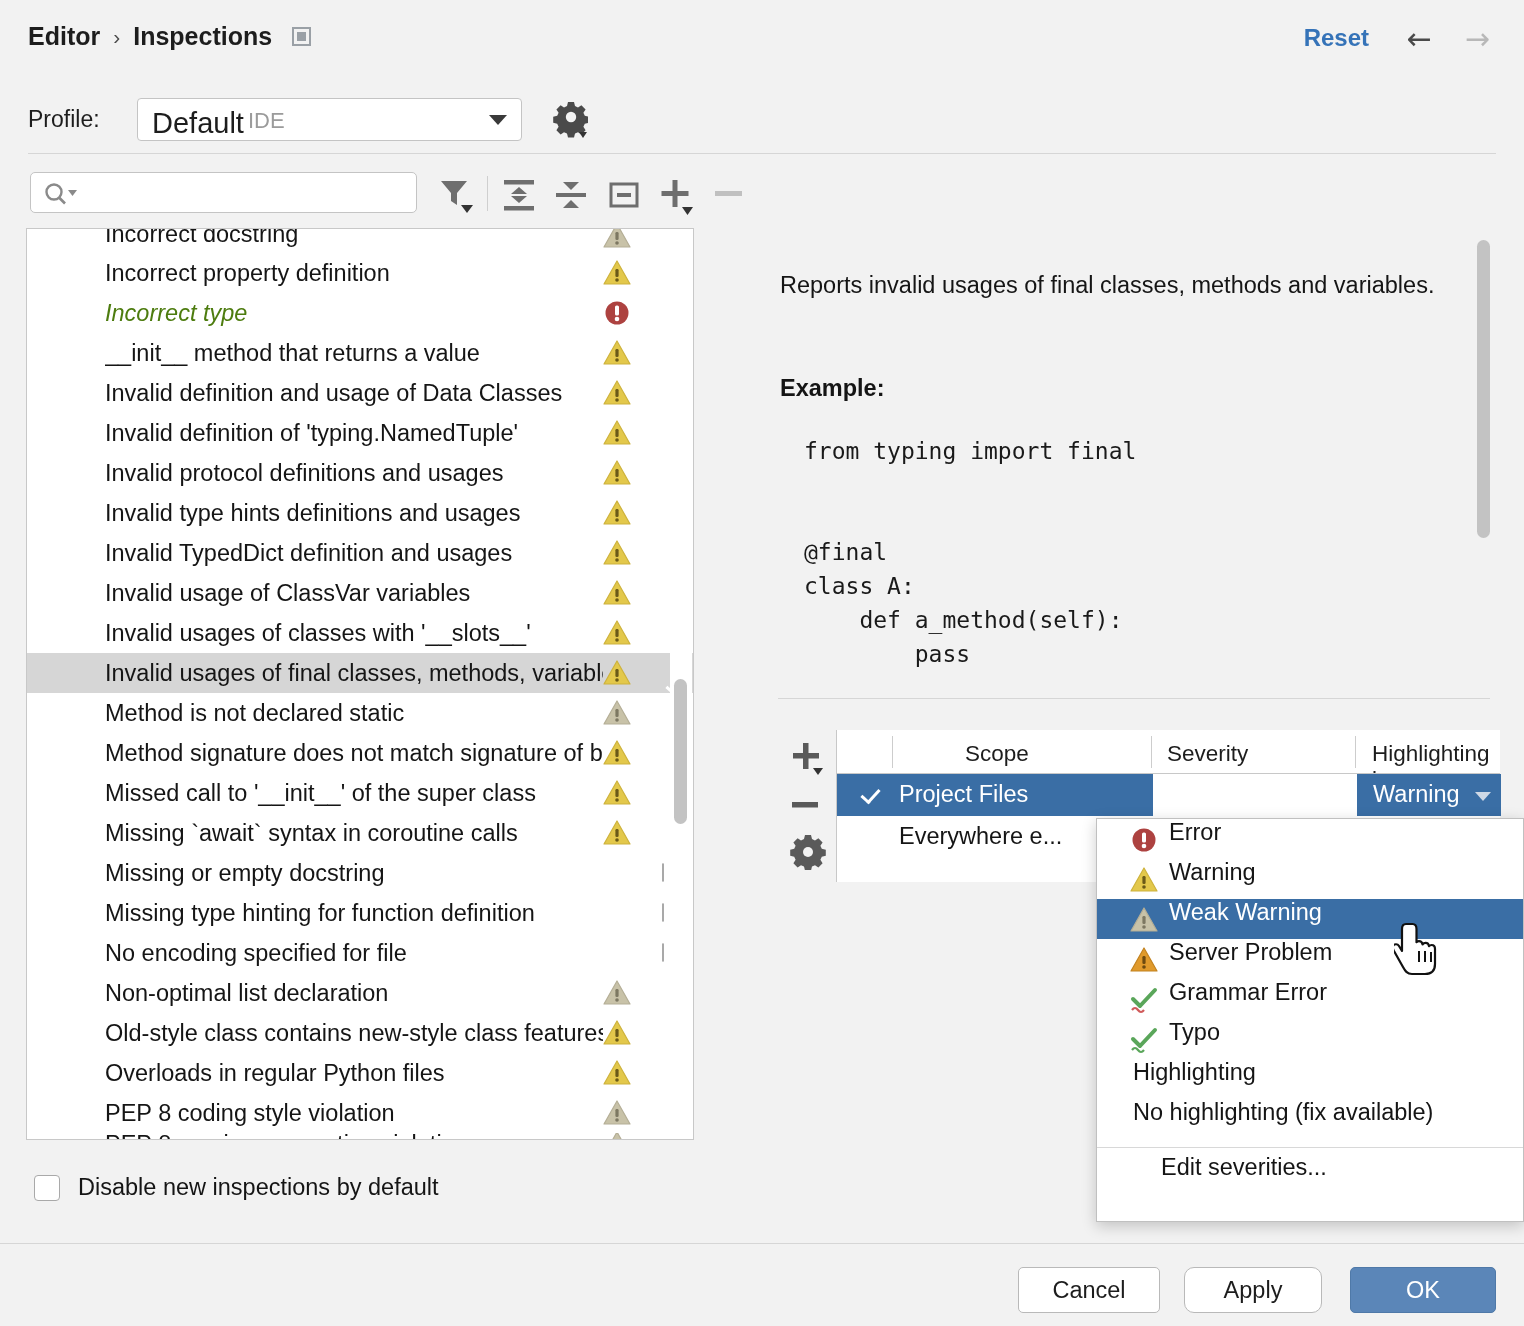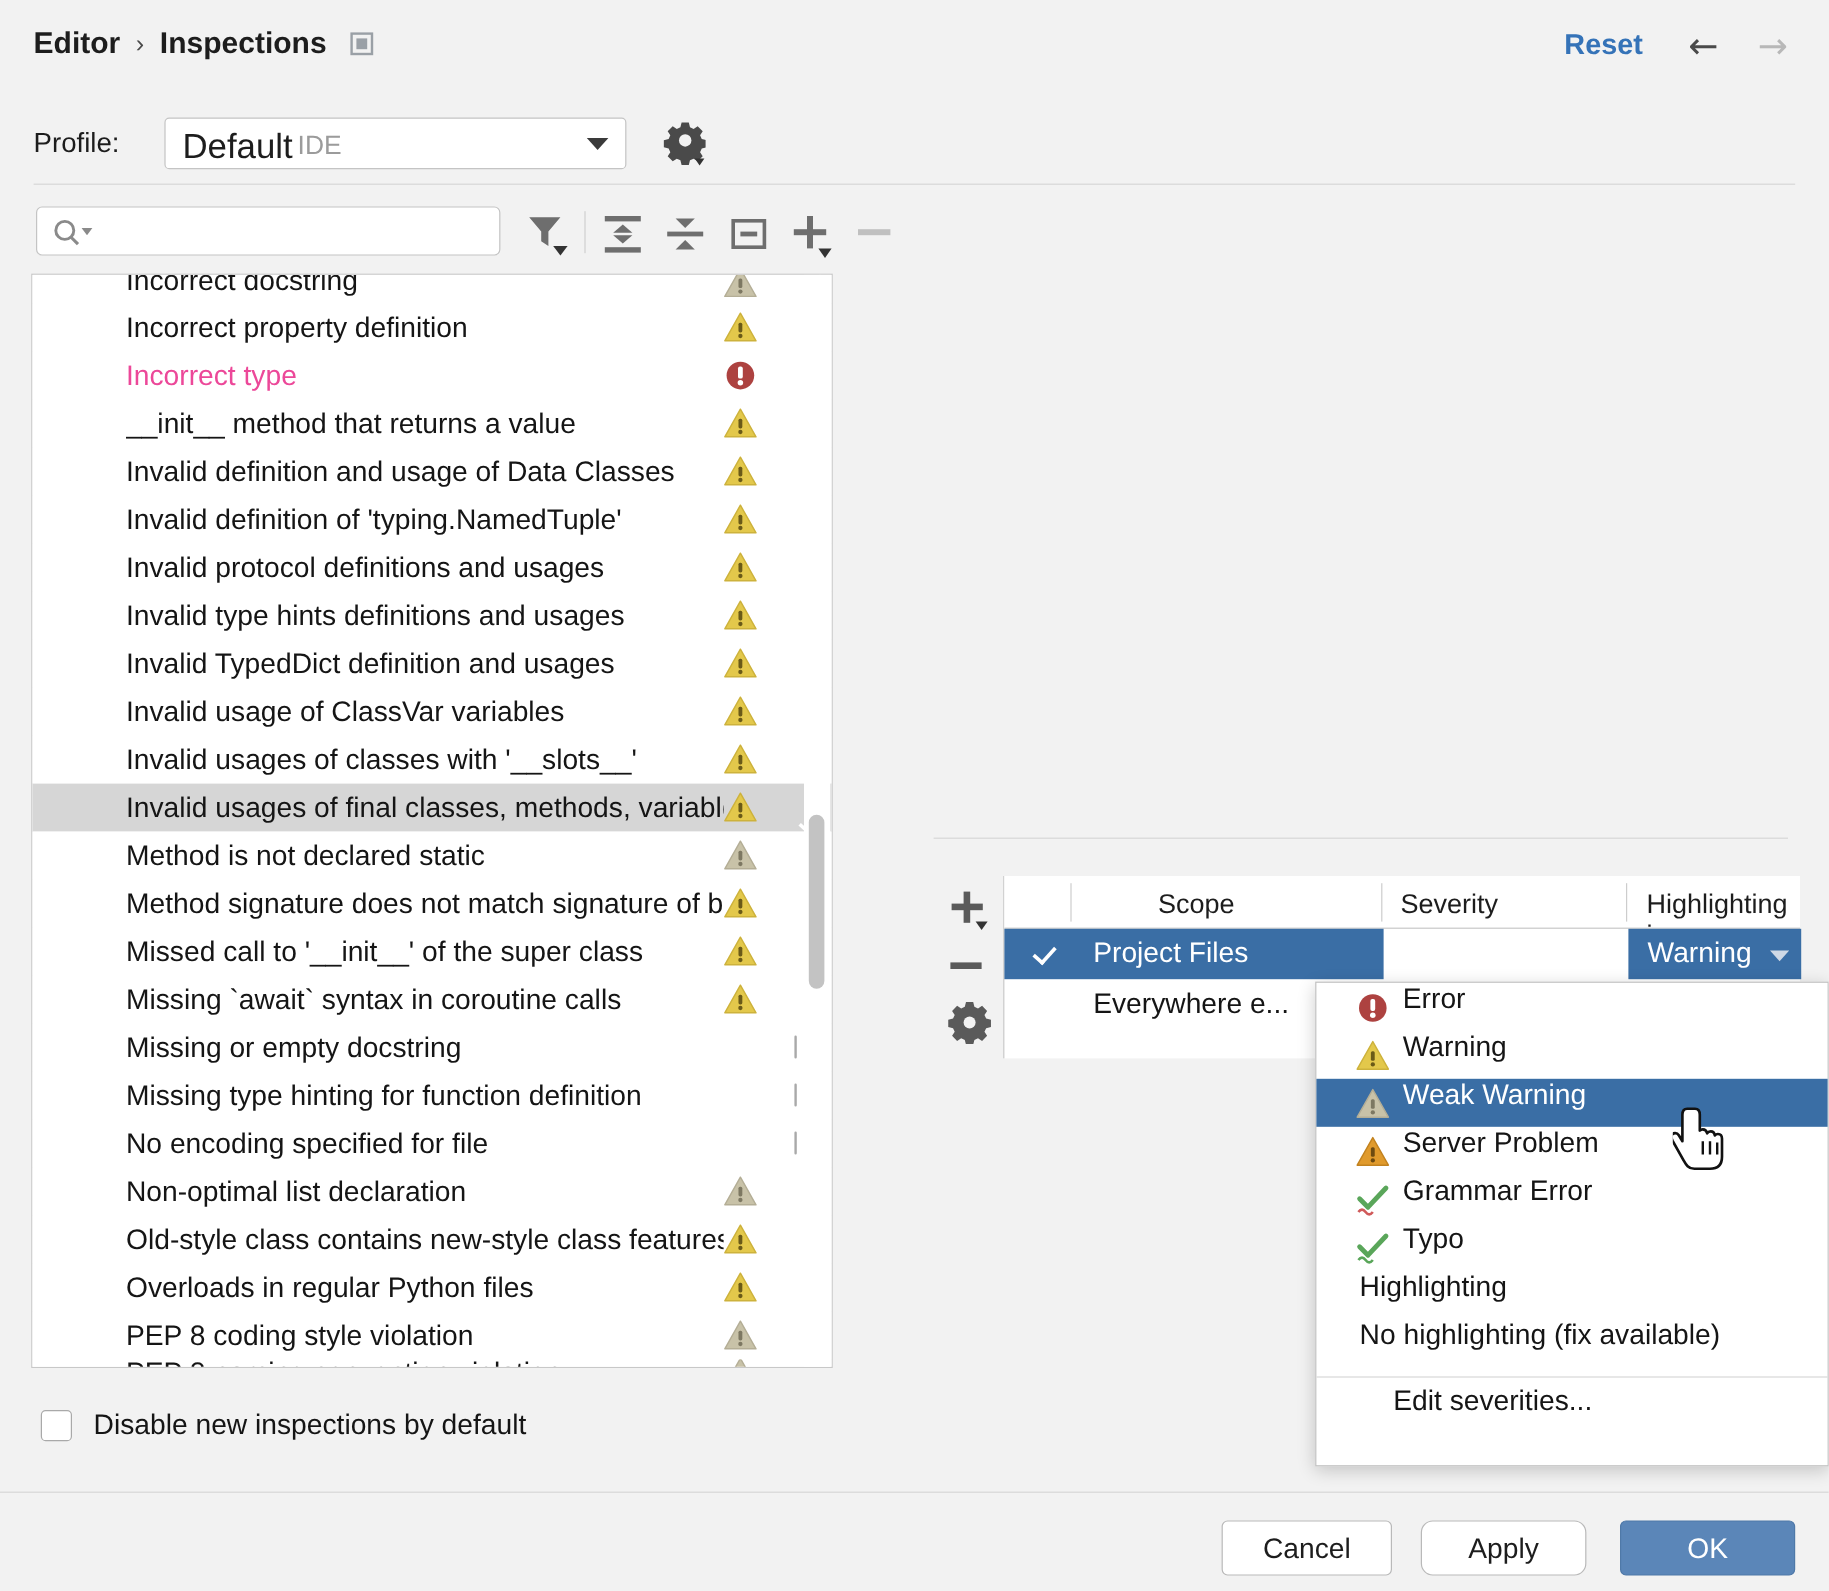--- a/index.html
+++ b/index.html
@@ -45,21 +45,21 @@
   .tb-icon { position: absolute; top: 175px; cursor: pointer; }
 
   
   .list-frame { position: absolute; left: 26px; top: 228px; width: 668px; height: 912px;
                 background: #fff; border: 1px solid #c8c8c8; overflow: hidden; }
   .row { position: relative; height: 40px; display: flex; align-items: center; background: #fff; }
   .row.sel { background: #d6d6d6; }
   .row .label { position: absolute; left: 78px; top: 50%; transform: translateY(-50%);
                 font-size: 23.5px; color: #151515; white-space: nowrap;
                 width: 498px; overflow: hidden; }
-  .row.link .label { color: #ec4899; }
+  .row.link .label { color: #4d7c0f; font-style: italic; }
   .row .sev { position: absolute; left: 575px; top: 50%; transform: translateY(-50%); width: 30px; height: 30px; }
   .row .chk { position: absolute; left: 635px; top: 50%; transform: translateY(-50%); }
 
   
   .cb { width: 26px; height: 26px; border-radius: 4px; }
   .cb.on { background: #5b9bd5; position: relative; }
   .cb.on::after { content: ""; position: absolute; left: 8px; top: 3px; width: 8px; height: 15px;
                   border: solid #fff; border-width: 0 3.5px 3.5px 0; transform: rotate(42deg); }
   .cb.off { background: #fff; border: 1.5px solid #a9a9a9; }
 
@@ -90,21 +90,21 @@
   .scope-wrap { position: absolute; left: 778px; top: 730px; width: 722px; height: 152px; }
   .scope-side { position: absolute; left: 0; top: 0; width: 58px; height: 152px; background: #f2f2f2; }
   .scope-side .b { position: absolute; left: 12px; cursor: pointer; }
   .scope-table { position: absolute; left: 58px; top: 0; width: 664px; height: 152px;
                  background: #fff; border-left: 1px solid #c8c8c8; }
   .sc-head { position: relative; height: 44px; background: #fff; border-bottom: 1px solid #c8c8c8; }
   .sc-head .h { position: absolute; top: 11px; font-size: 22.5px; color: #1d1d1d; }
   .sc-head .vline { position: absolute; top: 6px; width: 1px; height: 32px; background: #cdcdcd; }
   .sc-row { position: relative; height: 42px; }
   .sc-row .cb-cell { position: absolute; left: 20px; top: 8px; }
-  .sc-row .name { position: absolute; left: 62px; top: 7px; font-size: 23.5px; color: #151515; white-space: nowrap; margin-left: 12px; }
+  .sc-row .name { position: absolute; left: 62px; top: 7px; font-size: 23.5px; color: #151515; white-space: nowrap; }
   .sc-row.sel .seg1 { position: absolute; left: 0; top: 0; width: 316px; height: 42px; background: #3a6ea5; }
   .sc-row.sel .seg3 { position: absolute; left: 520px; top: 0; width: 144px; height: 42px; background: #3a6ea5; }
   .sc-row.sel .name { color: #fff; }
   .sc-row.sel .cb.on { background: #5b9bd5; }
   .sev-val { position: absolute; left: 536px; top: 7px; font-size: 23.5px; color: #fff; }
   .sev-caret { position: absolute; left: 638px; top: 18px; width: 0; height: 0;
                border-left: 8px solid transparent; border-right: 8px solid transparent; border-top: 9px solid #cfd9e6; }
 
   
   .menu { position: absolute; left: 1096px; top: 818px; width: 428px; height: 404px;
@@ -466,20 +466,32 @@
     </div>
   </div>
 
   <div class="dis-row">
     <span class="cb off"></span>
     <span class="txt">Disable new inspections by default</span>
   </div>
 
   <div class="hr2"></div>
 
+  <div class="desc-frame">
+    <div class="desc-text">Reports invalid usages of final classes, methods and variables.</div>
+    <div class="desc-example">Example:</div>
+    <div class="desc-code">from typing import final
+
+
+@final
+class A:
+    def a_method(self):
+        pass</div>
+    <div class="desc-sb-thumb"></div>
+  </div>
   <div class="desc-div"></div>
 
   <div class="scope-wrap">
     <div class="scope-side">
       <div class="b" style="top:8px">
         <svg width="38" height="40" viewBox="0 0 38 40">
           <rect x="13" y="5" width="5.5" height="26" fill="#5a5a5a"></rect>
           <rect x="3" y="15" width="26" height="5.5" fill="#5a5a5a"></rect>
           <path d="M23 30 l10 0 -5 7 z" fill="#333"></path>
         </svg>

